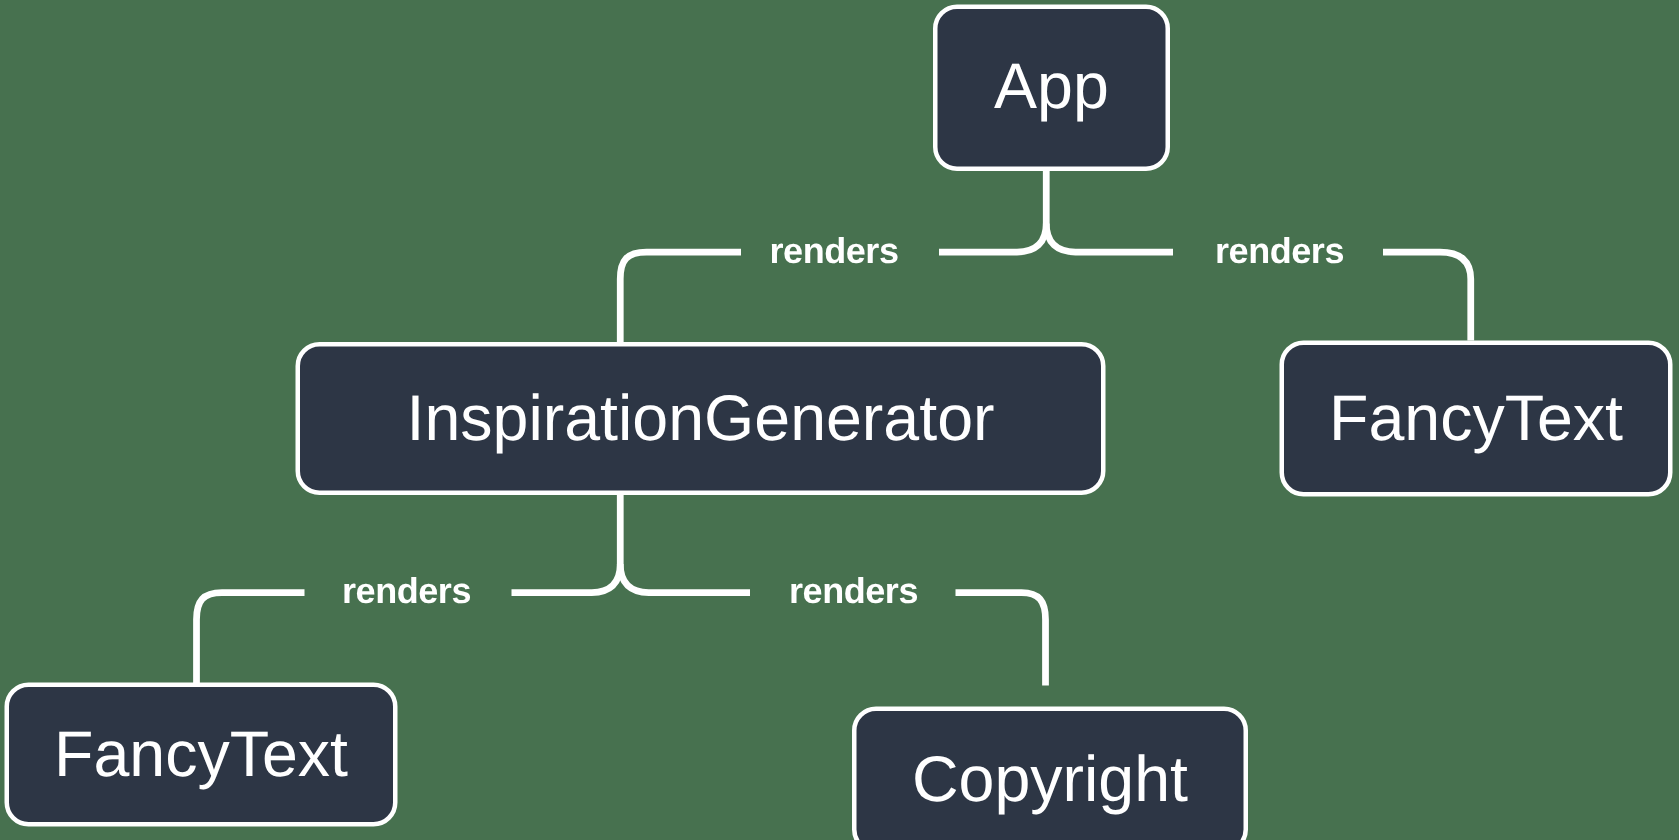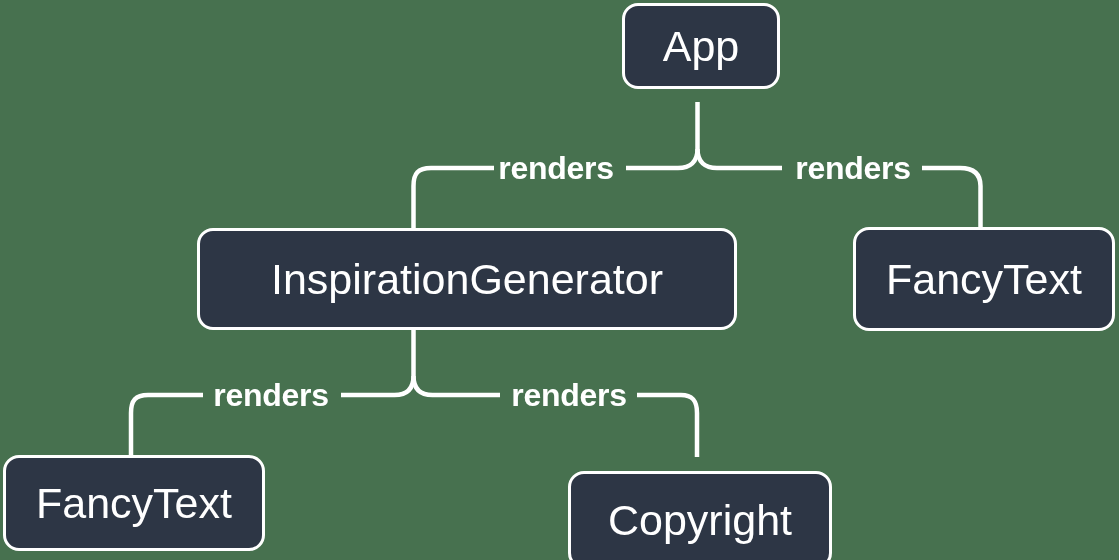--- a/index.html
+++ b/index.html
@@ -40,30 +40,30 @@
     border-radius: 16px;
     display: flex;
     align-items: center;
     justify-content: center;
     color: var(--text);
     font-size: 43px;
     font-weight: 400;
     letter-spacing: 0;
     white-space: nowrap;
   }
-  .node-app        { left: 622px; top: 3px;   width: 158px; height: 86px;  }
+  .node-app        { left: 622px; top: 3px;   width: 158px; height: 111px;  }
   .node-ig         { left: 197px; top: 228px; width: 540px; height: 102px; }
   .node-ft-top     { left: 853px; top: 227px; width: 262px; height: 104px; }
   .node-ft-bottom  { left: 3px;   top: 455px; width: 262px; height: 96px;  }
   .node-copyright  { left: 568px; top: 456px; width: 264px; height: 98px; margin-top: 15px;  }
   .edge-label {
     position: absolute;
     transform: translate(-50%, -50%);
     color: var(--text);
-    font-size: 32px;
+    font-size: 24px;
     font-weight: 700;
     letter-spacing: -0.3px;
     white-space: nowrap;
   }
   .edge-label-1 { left: 556px; top: 168px; }
   .edge-label-2 { left: 853px; top: 168px; }
   .edge-label-3 { left: 271px; top: 395px; }
   .edge-label-4 { left: 569px; top: 395px; }
 </style>
 </head>

